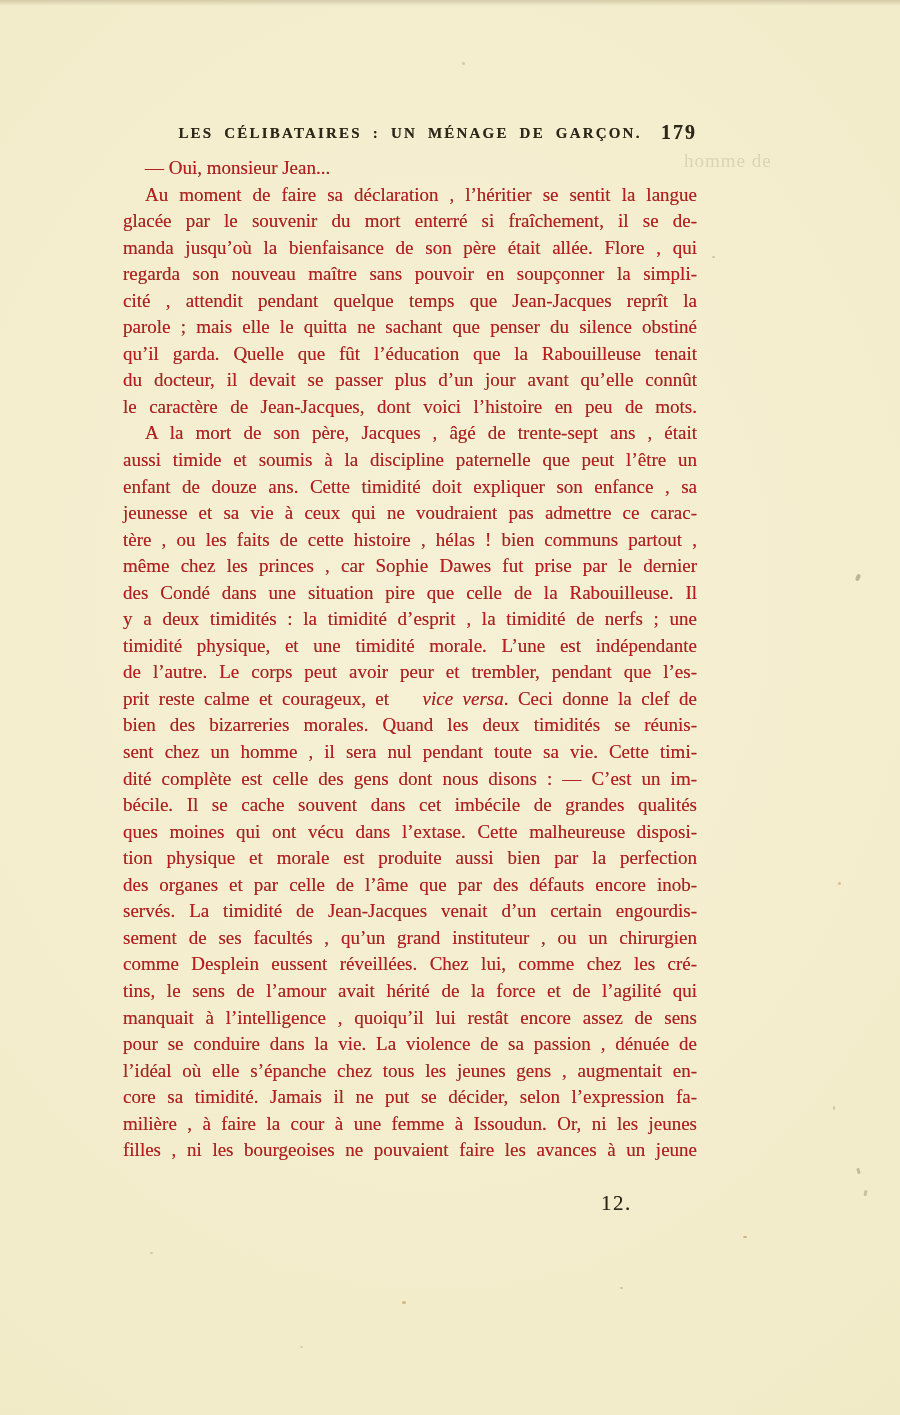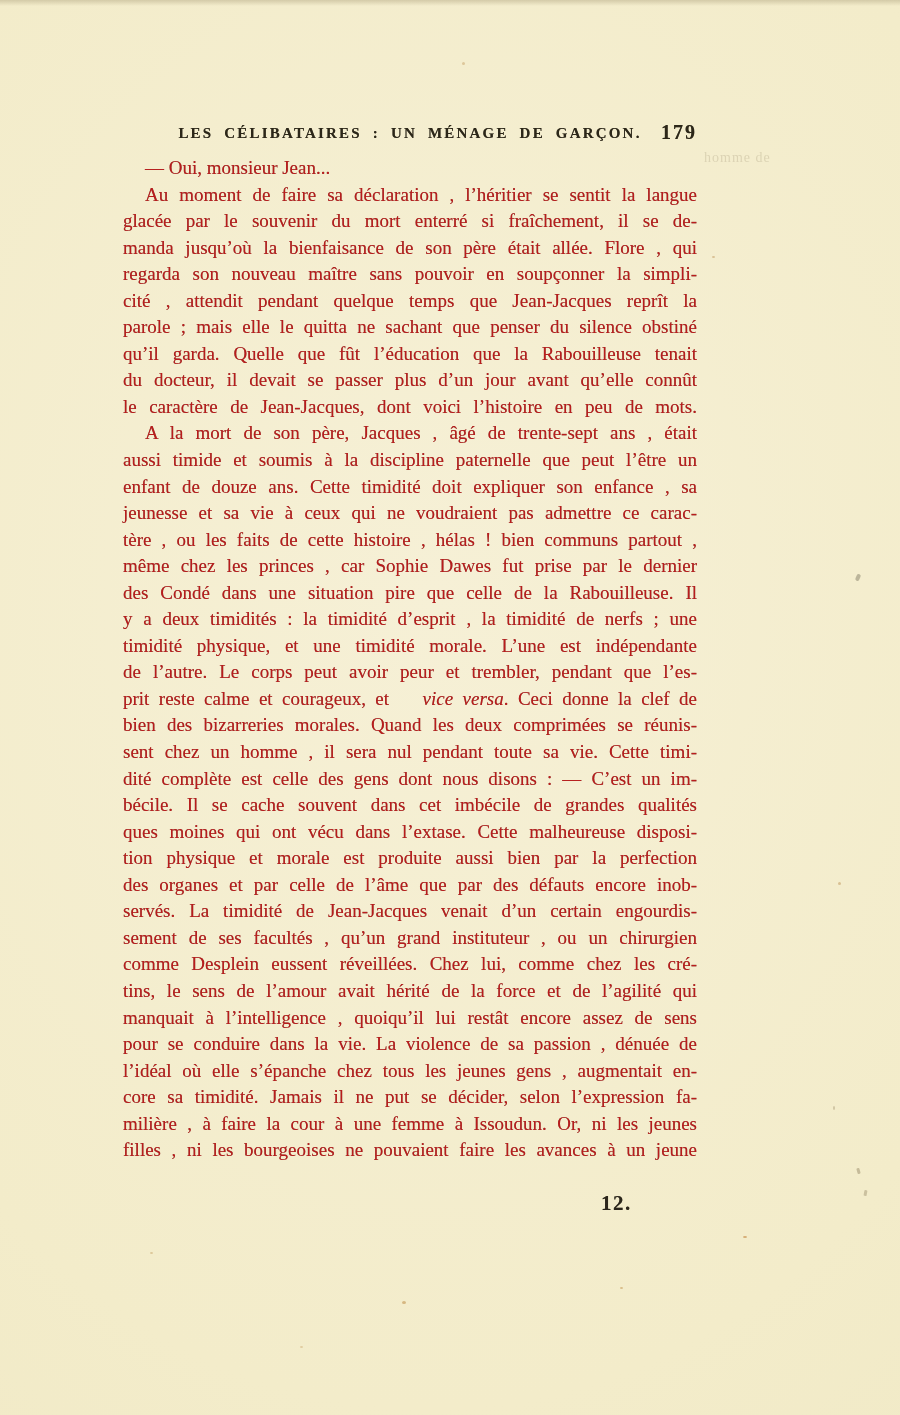--- a/index.html
+++ b/index.html
@@ -36,26 +36,26 @@
     position:absolute; top:155px; left:123px; width:574px;
     font-size:19px; line-height:26.55px; color:#b91c1c;
     text-shadow:0 0 .45px rgba(43,38,27,.5);
   }
   .line { height:26.55px; text-align:justify; text-align-last:justify; white-space:normal; }
   .line.left { text-align-last:left; }
   .line.indent { text-indent:22px; }
   .it { font-style:italic;margin-left:24px; }
   .signature {
     position:absolute; left:601px; top:1191px;
-    font-size:21px; font-weight:700; letter-spacing:1.5px; color:#2b261b;
+    font-size:21px; font-weight:400; letter-spacing:1.5px; color:#2b261b;
     text-shadow:0 0 .5px rgba(43,38,27,.5);
   }
   .showthrough {
-    position:absolute; left:704px; top:150px;
-    font-size:14px; color:rgba(125,112,78,.20);
+    position:absolute; left:684px; top:150px;
+    font-size:19px; color:rgba(125,112,78,.20);
     filter:blur(.7px); letter-spacing:1px;
   }
   .speck { position:absolute; border-radius:50%; }
   .s1 { left:856px; top:574px; width:4px; height:7px; background:rgba(120,112,92,.45); transform:rotate(25deg); border-radius:2px;}
   .s2 { left:743px; top:1236px; width:4px; height:2px; background:rgba(190,120,45,.55); }
   .s3 { left:857px; top:1168px; width:3px; height:6px; background:rgba(130,115,80,.4); transform:rotate(-15deg); border-radius:1px;}
   .s4 { left:864px; top:1190px; width:3px; height:6px; background:rgba(130,115,80,.35); transform:rotate(10deg); border-radius:1px;}
   .s5 { left:402px; top:1301px; width:4px; height:3px; background:rgba(185,130,55,.5); }
   .s6 { left:620px; top:1287px; width:3px; height:2px; background:rgba(185,130,55,.45); }
   .s7 { left:838px; top:882px; width:3px; height:3px; background:rgba(175,125,60,.4); }
@@ -93,21 +93,21 @@
     <div class="line">aussi timide et soumis à la discipline paternelle que peut l’être un</div>
     <div class="line">enfant de douze ans. Cette timidité doit expliquer son enfance , sa</div>
     <div class="line">jeunesse et sa vie à ceux qui ne voudraient pas admettre ce carac-</div>
     <div class="line">tère , ou les faits de cette histoire , hélas ! bien communs partout ,</div>
     <div class="line">même chez les princes , car Sophie Dawes fut prise par le dernier</div>
     <div class="line">des Condé dans une situation pire que celle de la Rabouilleuse. Il</div>
     <div class="line">y a deux timidités : la timidité d’esprit , la timidité de nerfs ; une</div>
     <div class="line">timidité physique, et une timidité morale. L’une est indépendante</div>
     <div class="line">de l’autre. Le corps peut avoir peur et trembler, pendant que l’es-</div>
     <div class="line"><span>prit reste calme et courageux, et </span><span class="it">vice versa</span><span>. Ceci donne la clef de</span></div>
-    <div class="line">bien des bizarreries morales. Quand les deux comprimées se réunis-</div>
+    <div class="line">bien des bizarreries morales. Quand les deux timidités se réunis-</div>
     <div class="line">sent chez un homme , il sera nul pendant toute sa vie. Cette timi-</div>
     <div class="line">dité complète est celle des gens dont nous disons : — C’est un im-</div>
     <div class="line">bécile. Il se cache souvent dans cet imbécile de grandes qualités</div>
     <div class="line">ques moines qui ont vécu dans l’extase. Cette malheureuse disposi-</div>
     <div class="line">tion physique et morale est produite aussi bien par la perfection</div>
     <div class="line">des organes et par celle de l’âme que par des défauts encore inob-</div>
     <div class="line">servés. La timidité de Jean-Jacques venait d’un certain engourdis-</div>
     <div class="line">sement de ses facultés , qu’un grand instituteur , ou un chirurgien</div>
     <div class="line">comme Desplein eussent réveillées. Chez lui, comme chez les cré-</div>
     <div class="line">tins, le sens de l’amour avait hérité de la force et de l’agilité qui</div>

